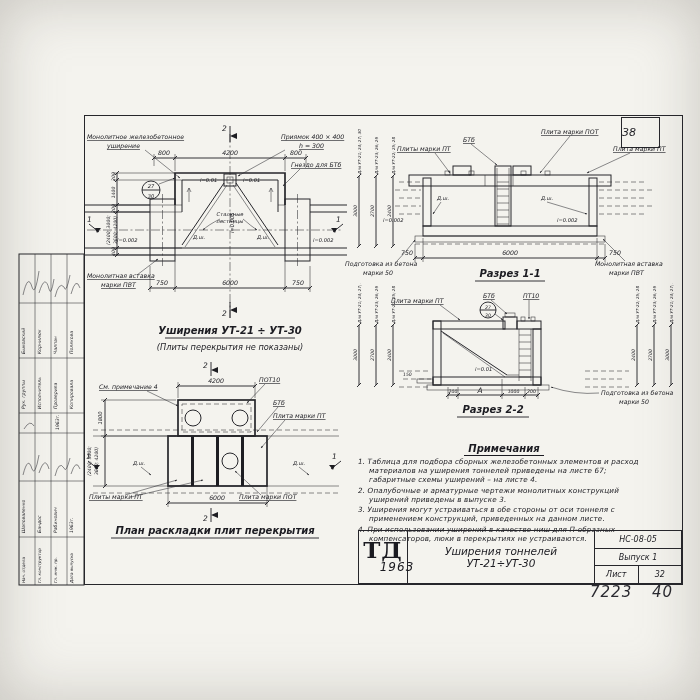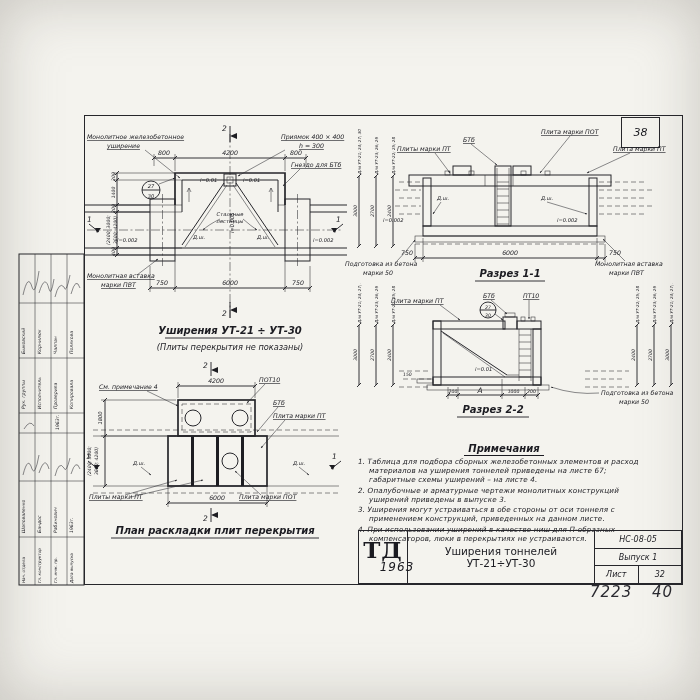--- a/index.html
+++ b/index.html
@@ -12,21 +12,21 @@
     position:absolute;left:0;top:0;width:700px;height:700px;
     background:#f4f3ee;
     box-shadow:inset 0 0 60px rgba(120,115,105,.35);
   }
   .frame{
     position:absolute;left:84px;top:115px;width:597px;height:468px;
     border:1.7px solid #26262b;
   }
   .corner-box{
     position:absolute;left:621px;top:117px;width:37px;height:29px;
-    border:1.8px solid #26262b;display:flex;align-items:center;justify-content:center;
+    border:1.8px solid #26262b;display:flex;align-items:center;justify-content:flex-start;
     font-style:italic;font-size:11px;color:#1c1c22;
   }
   .handwritten{
     position:absolute;left:546px;top:583px;color:#2a2a30;
     font-style:italic;font-size:15px;letter-spacing:1px;margin-left:44px;
   }
   .handwritten span{margin-right:14px;}
   .abs{position:absolute;}
   
   svg text{font-family:"DejaVu Sans",sans-serif;fill:#1c1c22;font-style:italic;}
@@ -48,21 +48,21 @@
   .note-item{font-style:italic;font-size:7.2px;line-height:1.28;letter-spacing:.15px;
     padding-left:11px;text-indent:-11px;margin-bottom:1px;}
   
   .tblock{position:absolute;left:358px;top:530px;width:322px;height:52px;
     border:1.7px solid #26262b;display:flex;color:#1b1b21;background:transparent;}
   .tb-logo{width:48px;border-right:1.5px solid #26262b;display:flex;flex-direction:column;
     align-items:center;justify-content:center;}
   .tb-logo .lg{font-family:"DejaVu Serif",serif;font-weight:bold;font-size:23px;line-height:20px;letter-spacing:1px;}
   .tb-logo .yr{font-style:italic;font-size:12px;letter-spacing:1px;margin-left:28px;}
   .tb-title{flex:1;display:flex;align-items:center;justify-content:center;
-    font-size:10.5px;text-align:center;padding:0 4px;}
+    font-style:italic;font-size:10.5px;text-align:center;padding:0 4px;}
   .tb-right{width:86px;border-left:1.5px solid #26262b;display:flex;flex-direction:column;}
   .tb-right .row{flex:1;display:flex;align-items:center;justify-content:center;
     font-style:italic;font-size:8px;border-bottom:1px solid #26262b;}
   .tb-right .row:last-child{border-bottom:none;}
   .tb-right .half{flex:1;height:100%;display:flex;align-items:center;justify-content:center;}
   .tb-right .half:first-child{border-right:1px solid #26262b;}
 </style>
 </head>
 <body>
 

